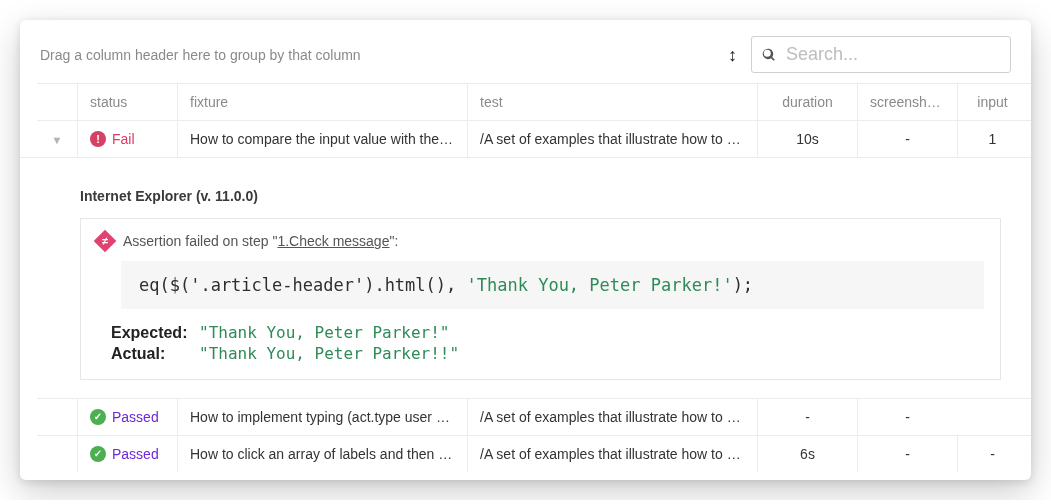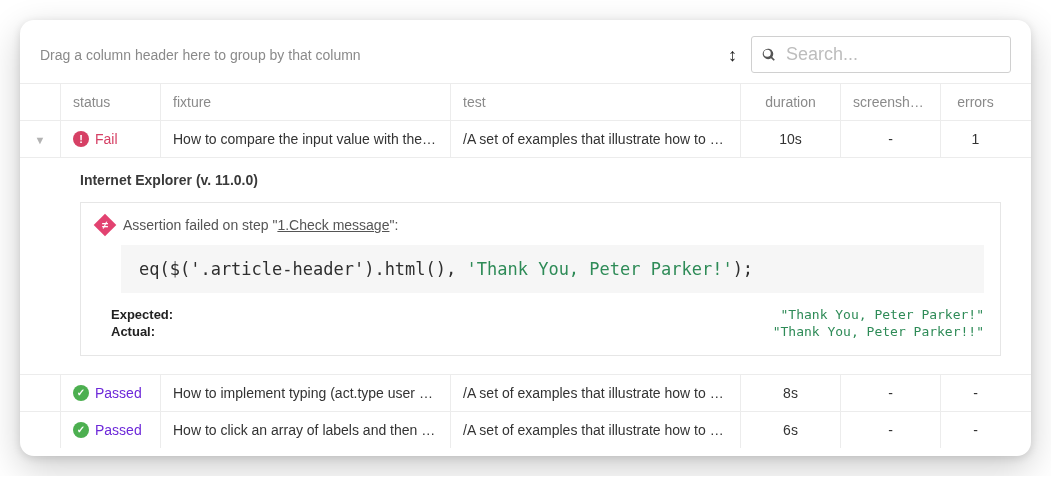--- a/index.html
+++ b/index.html
@@ -7,21 +7,21 @@
     margin: 0;
     padding: 20px;
     font-family: -apple-system, BlinkMacSystemFont, "Segoe UI", Helvetica, Arial, sans-serif;
     background: #fff;
     color: #333;
     font-size: 14px;
   }
   .panel {
     width: 1011px;
     background: #fff;
-    border-radius: 14px;
+    border-radius: 6px;
     box-shadow: 0 12px 36px rgba(0,0,0,0.20), 0 2px 8px rgba(0,0,0,0.12);
     padding-bottom: 8px;
     overflow: hidden;
   }
   .topbar {
     display: flex;
     align-items: center;
     justify-content: space-between;
     padding: 16px 20px 10px 20px;
   }
@@ -38,20 +38,21 @@
     border: none; outline: none; font-size: 18px; width: 100%;
     color: #333; background: transparent;
   }
   .search-input::placeholder { color: #bdbdbd; }
 
   .grid-header, .grid-row {
     display: grid;
     grid-template-columns: 40px 100px 290px 290px 100px 100px 70px;
     align-items: center;
     border-top: 1px solid #ececec;
+    margin-left: 17px;
   }
   .grid-header { color: #8a8a8a; font-size: 14px; }
   .grid-header > div, .grid-row > div {
     padding: 10px 12px;
     border-left: 1px solid #ececec;
     white-space: nowrap; overflow: hidden; text-overflow: ellipsis;
   }
   .grid-header > div:first-child, .grid-row > div:first-child { border-left: none; }
   .col-center { text-align: center; }
 
@@ -65,21 +66,21 @@
   .ico-fail { background: #d64065; }
   .ico-pass { background: #4caf50; }
   .ico-pass::after { content: "✓"; font-size: 10px; }
   .txt-fail { color: #d64065; }
   .txt-pass { color: #6d28d9; }
 
   .detail {
     padding: 14px 30px 18px 60px;
     border-top: 1px solid #ececec;
   }
-  .browser-name { font-weight: 700; color: #3a3a3a; margin-bottom: 14px; }
+  .browser-name { font-weight: 700; color: #3a3a3a; margin-bottom: 14px; margin-top: 16px; }
 
   .assert-box {
     border: 1px solid #e6e6e6;
     padding: 14px 16px 16px 16px;
     background: #fff;
   }
   .assert-head { display: flex; align-items: center; gap: 10px; color: #555; margin-bottom: 12px; }
   .diamond {
     width: 16px; height: 16px; background: #e24270;
     transform: rotate(45deg);
@@ -94,21 +95,21 @@
     background: #f6f6f6;
     font-family: "Menlo","Consolas",monospace;
     font-size: 17px;
     padding: 14px 18px;
     margin: 6px 0 14px 24px;
     color: #2f2f2f;
     white-space: nowrap; overflow: hidden;
   }
   .tok-str { color: #2e8b57; }
 
-  .kv { display: flex; gap: 12px; margin: 2px 0 0 14px; font-family: "Menlo","Consolas",monospace; font-size: 13px; align-items: baseline; justify-content: space-between; }
+  .kv { display: flex; gap: 12px; margin: 2px 0 0 14px; font-family: "Menlo","Consolas",monospace; font-size: 16px; align-items: baseline; }
   .kv .k { font-weight: 700; color: #222; width: 76px; font-family: -apple-system, BlinkMacSystemFont, "Segoe UI", Arial, sans-serif; }
   .kv .v { color: #2e8b57; }
 </style>
 </head>
 <body>
 
 <div class="panel">
 
   <div class="topbar">
     <div class="group-hint">Drag a column header here to group by that column</div>
@@ -123,21 +124,21 @@
     </div>
   </div>
 
   <div class="grid-header">
     <div></div>
     <div>status</div>
     <div>fixture</div>
     <div>test</div>
     <div class="col-center">duration</div>
     <div class="col-center">screenshots</div>
-    <div class="col-center">errors</div>
+    <div class="col-center">input</div>
   </div>
 
   <div class="grid-row">
     <div class="col-center"><span class="caret">▼</span></div>
     <div class="status-cell">
       <span class="ico-circle ico-fail">!</span>
       <span class="txt-fail">Fail</span>
     </div>
     <div>How to compare the input value with the s...</div>
     <div>/A set of examples that illustrate how to us...</div>
@@ -175,21 +176,20 @@
   </div>
 
   <div class="grid-row">
     <div></div>
     <div class="status-cell">
       <span class="ico-circle ico-pass"></span>
       <span class="txt-pass">Passed</span>
     </div>
     <div>How to implement typing (act.type user act...</div>
     <div>/A set of examples that illustrate how to us...</div>
-    <div class="col-center">8s</div>
     <div class="col-center">-</div>
     <div class="col-center">-</div>
   </div>
 
   <div class="grid-row">
     <div></div>
     <div class="status-cell">
       <span class="ico-circle ico-pass"></span>
       <span class="txt-pass">Passed</span>
     </div>

